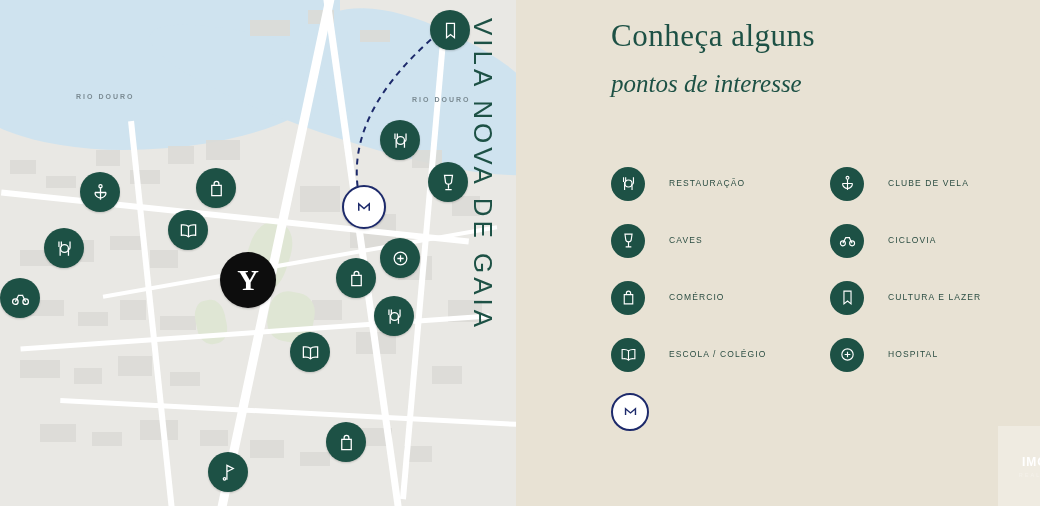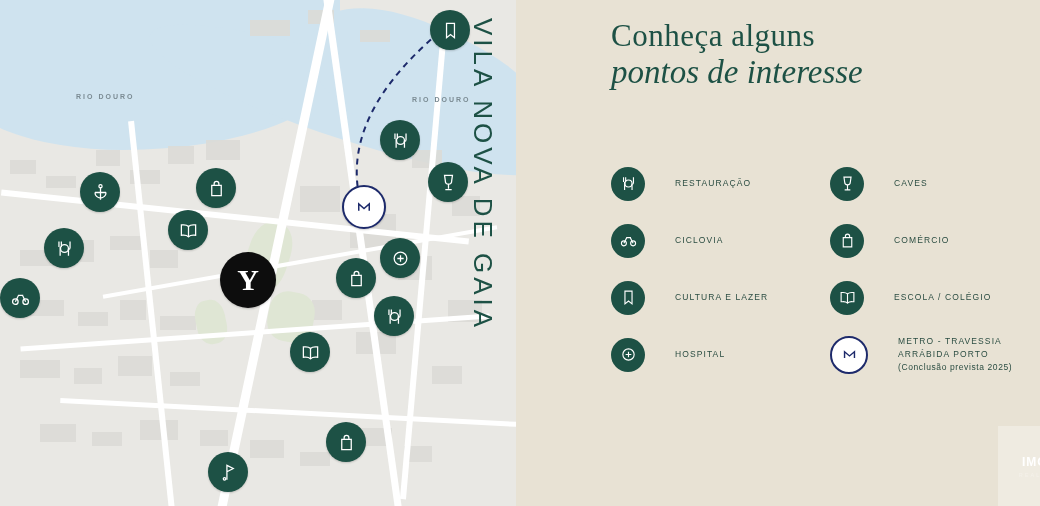--- a/index.html
+++ b/index.html
@@ -93,30 +93,30 @@
   }
   .panel-title{
     position:absolute;left:95px;top:18px;width:420px;
     color:#1d5145;
     font-family:"Liberation Serif", serif;
   }
   .panel-title .l1{
     font-size:31px;font-weight:400;letter-spacing:.5px;
   }
   .panel-title .l2{
-    font-size:33px;font-style:italic;font-weight:400;margin-top:0;
+    font-size:25px;font-style:italic;font-weight:400;margin-top:16px;
   }
 
   .legend{
     position:absolute;left:95px;top:155px;width:420px;
     display:grid;grid-template-columns:1fr 1fr;
     grid-auto-rows:57px;
     column-gap:18px;
   }
-  .leg-item{display:flex;align-items:center;gap:30px;}
+  .leg-item{display:flex;align-items:center;gap:24px;}
   .leg-ic{
     width:34px;height:34px;border-radius:50%;
     background:#1d5145;flex:0 0 34px;
     display:flex;align-items:center;justify-content:center;
   }
   .leg-ic svg{width:17px;height:17px;}
   .leg-ic.metro{background:#ffffff;border:2px solid #1d2a6b;}
   .leg-txt{
     font-size:8.5px;letter-spacing:1.1px;color:#2b4d42;line-height:1.5;
     text-transform:uppercase;
@@ -314,20 +314,29 @@
       <div class="leg-item">
         <span class="leg-ic">
           <svg viewBox="0 0 24 24" fill="none" stroke="#fff" stroke-width="1.6">
               <circle cx="12" cy="12" r="5"></circle>
               <path d="M5 3v7M8 3v7M6.5 10v11M19 3v8a2 2 0 0 1-2 2v8"></path>
             </svg>
         </span>
         <span class="leg-txt">RESTAURAÇÃO</span>
       </div>
 
+      <div class="leg-item">
+        <span class="leg-ic">
+          <svg viewBox="0 0 24 24" fill="none" stroke="#fff" stroke-width="1.6">
+              <circle cx="12" cy="4" r="2"></circle>
+              <path d="M12 6v15M5 12h14M5 12a7 7 0 0 0 14 0"></path>
+            </svg>
+        </span>
+        <span class="leg-txt">CLUBE DE VELA</span>
+      </div>
 
       <div class="leg-item">
         <span class="leg-ic">
           <svg viewBox="0 0 24 24" fill="none" stroke="#fff" stroke-width="1.6">
               <path d="M7 3h10l-1 7a4 4 0 0 1-8 0z"></path>
               <path d="M12 14v6M8 21h8"></path>
             </svg>
         </span>
         <span class="leg-txt">CAVES</span>
       </div>
@@ -381,24 +390,20 @@
         </span>
         <span class="leg-txt">HOSPITAL</span>
       </div>
 
       <div class="leg-item">
         <span class="leg-ic metro">
           <svg viewBox="0 0 24 24" fill="none" stroke="#1d2a6b" stroke-width="2">
               <path d="M5 17V8l7 6 7-6v9"></path>
             </svg>
         </span>
-        <span class="leg-txt">
-          <span>METRO - Travessia Arrábida Porto</span>
-          <span class="sub">(Conclusão prevista 2025)</span>
-        </span>
       </div>
 
 
     </div>
 
     <div class="brand">
       <div class="b1"><span>IMO</span><em>JOY</em></div>
       <div class="b2">REAL ESTATE</div>
     </div>
   </div>

